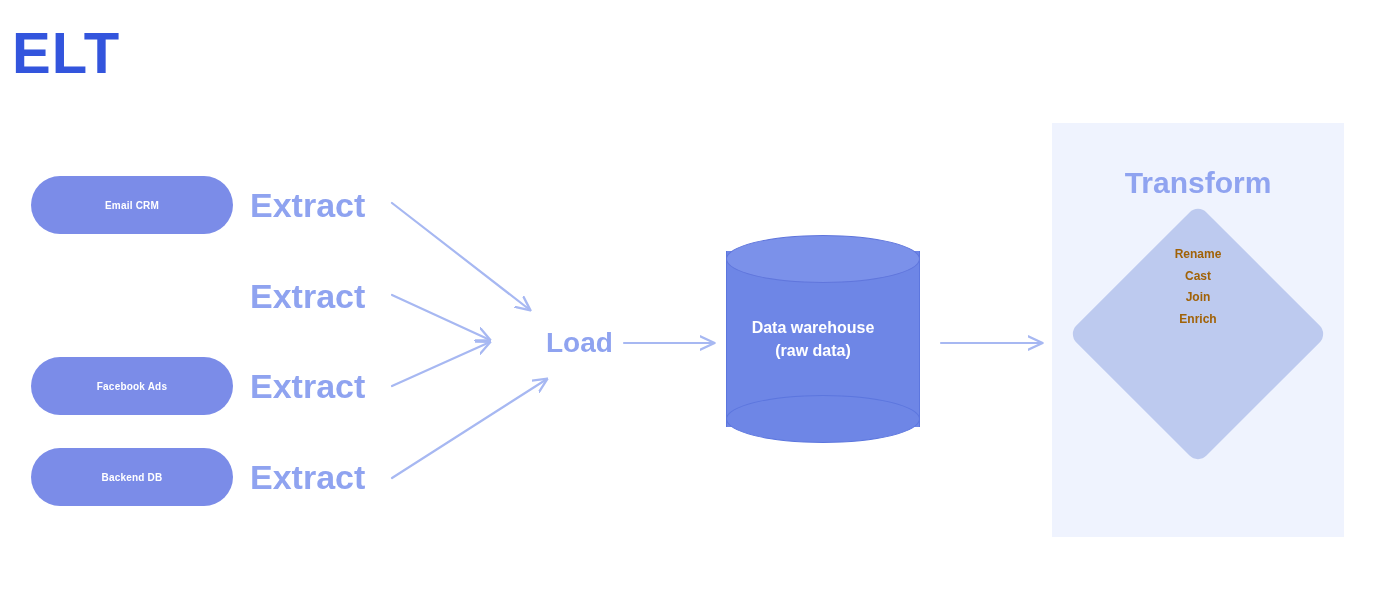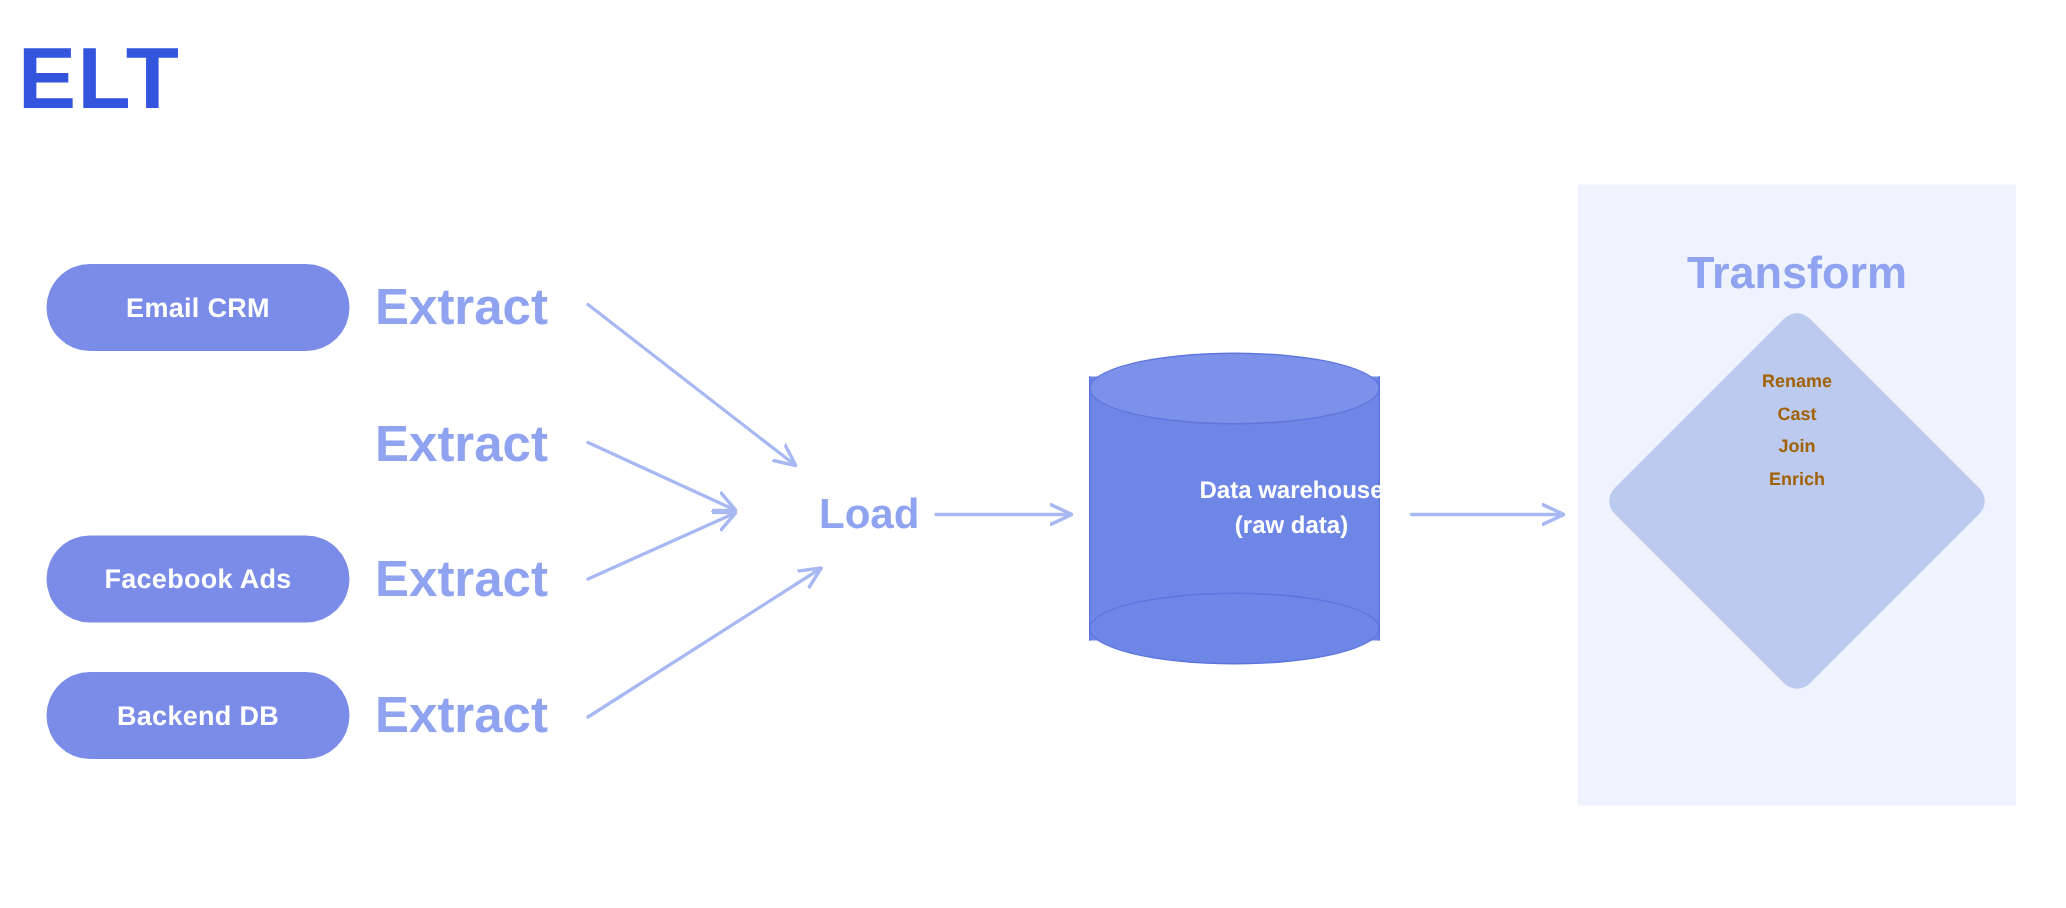--- a/index.html
+++ b/index.html
@@ -60,21 +60,21 @@
     width: 202px;
     height: 58px;
     border-radius: 29px;
     background: #7B8CE8;
     display: flex;
     align-items: center;
     justify-content: center;
   }
   .source-pill-label {
     color: #ffffff;
-    font-size: 18px;
+    font-size: 10px;
     font-weight: bold;
     letter-spacing: 0.2px;
     white-space: nowrap;
   }
   .extract-label {
     position: absolute;
     left: 219px;
     top: 0;
     height: 58px;
     display: flex;
@@ -156,21 +156,20 @@
     height: 208px;
     display: flex;
     flex-direction: column;
     align-items: center;
     justify-content: center;
     color: #ffffff;
     font-size: 16px;
     font-weight: bold;
     line-height: 1.45;
     text-align: center;
-    margin-left: 48px;
   }
 
   
   #transform-panel {
     position: absolute;
     left: 1052px;
     top: 123px;
     width: 292px;
     height: 414px;
     background: #EFF3FE;

